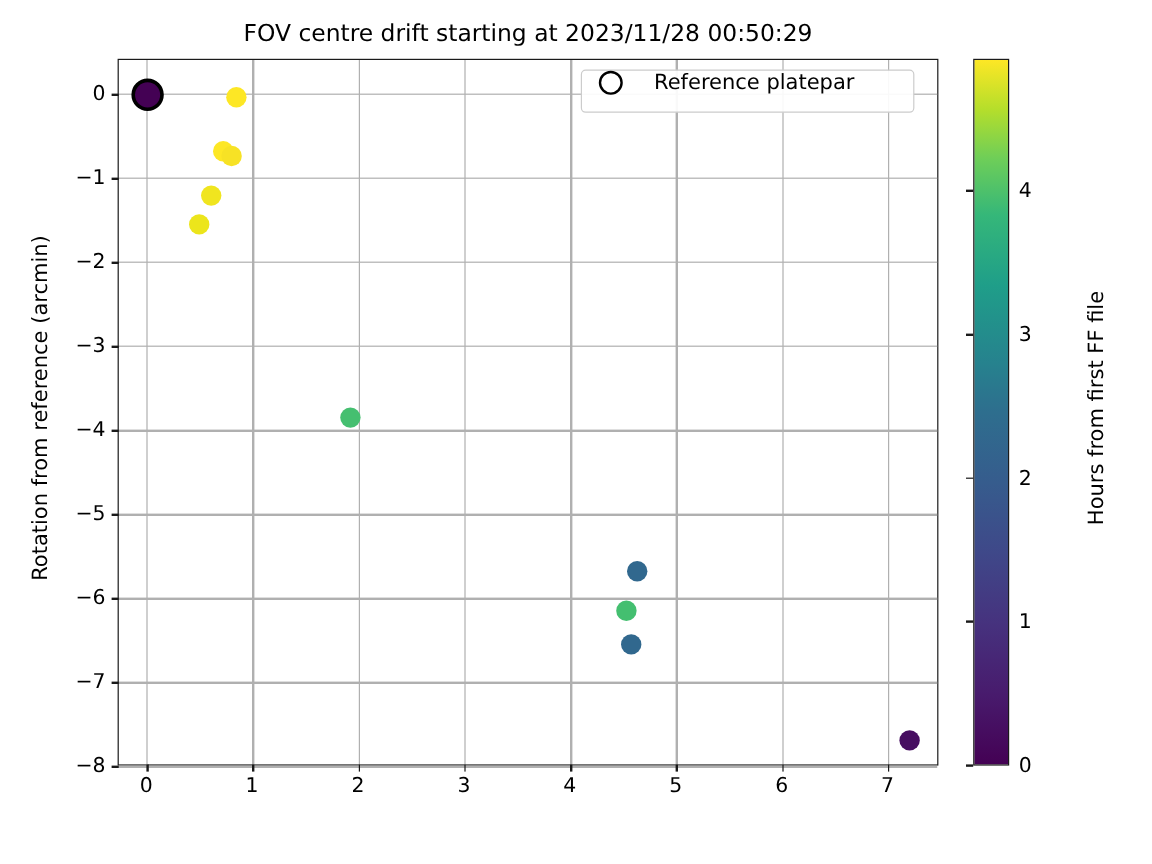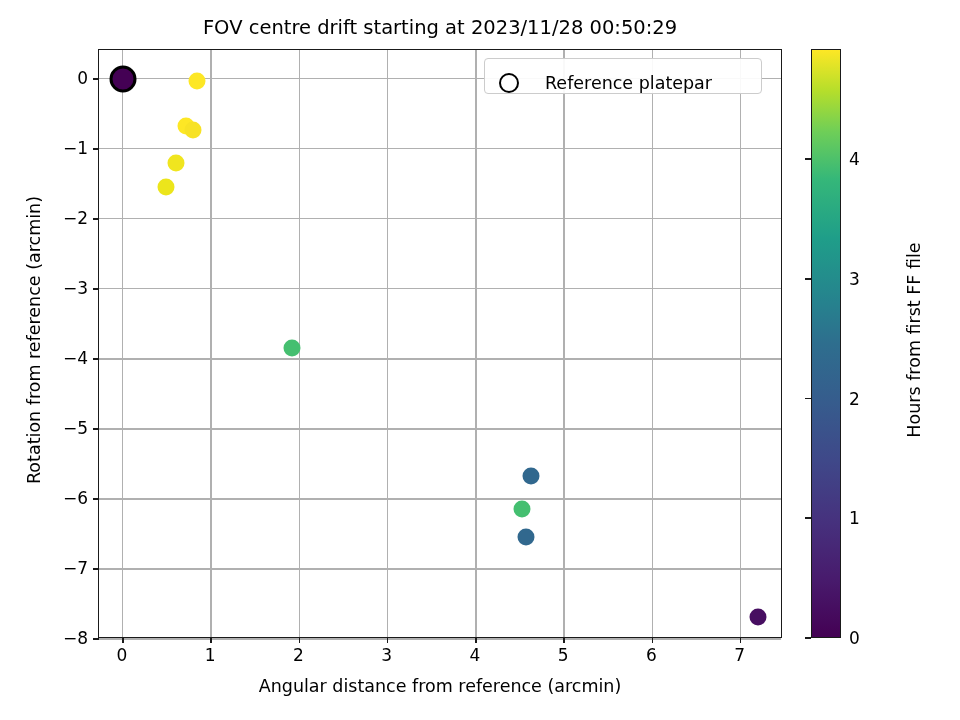--- a/index.html
+++ b/index.html
@@ -129,21 +129,21 @@
     position: absolute;
     left: 484px;
     top: 58px;
     width: 278px;
     height: 36px;
     box-sizing: border-box;
     border: 1px solid #cccccc;
     border-radius: 4px;
     background: rgba(255,255,255,0.92);
     display: flex;
-    align-items: flex-end;
+    align-items: flex-start;
     padding: 0 14px;
   }
   #legend-swatch {
     width: 20px;
     height: 20px;
     border-radius: 50%;
     border: 2.6px solid #000;
     box-sizing: border-box;
     background: #ffffff;
     flex: 0 0 auto;
@@ -285,21 +285,20 @@
       <div class="tick-label y" style="top: 147.75px; left: 6px;">−1</div>
       <div class="tick-label y" style="top: 217.786px; left: 6px;">−2</div>
       <div class="tick-label y" style="top: 287.822px; left: 6px;">−3</div>
       <div class="tick-label y" style="top: 357.857px; left: 6px;">−4</div>
       <div class="tick-label y" style="top: 427.893px; left: 6px;">−5</div>
       <div class="tick-label y" style="top: 497.929px; left: 6px;">−6</div>
       <div class="tick-label y" style="top: 567.964px; left: 6px;">−7</div>
       <div class="tick-label y" style="top: 638px; left: 6px;">−8</div>
     </div>
 
-  <div id="xlabel">Angular distance from reference (arcmin)</div>
 
   <div id="ylabel">Rotation from reference (arcmin)</div>
 
   <div id="legend">
     <span id="legend-swatch"></span>
     <span id="legend-label">Reference platepar</span>
   </div>
 
   <div id="colorbar-wrap">
     <div id="colorbar-gradient"></div>

